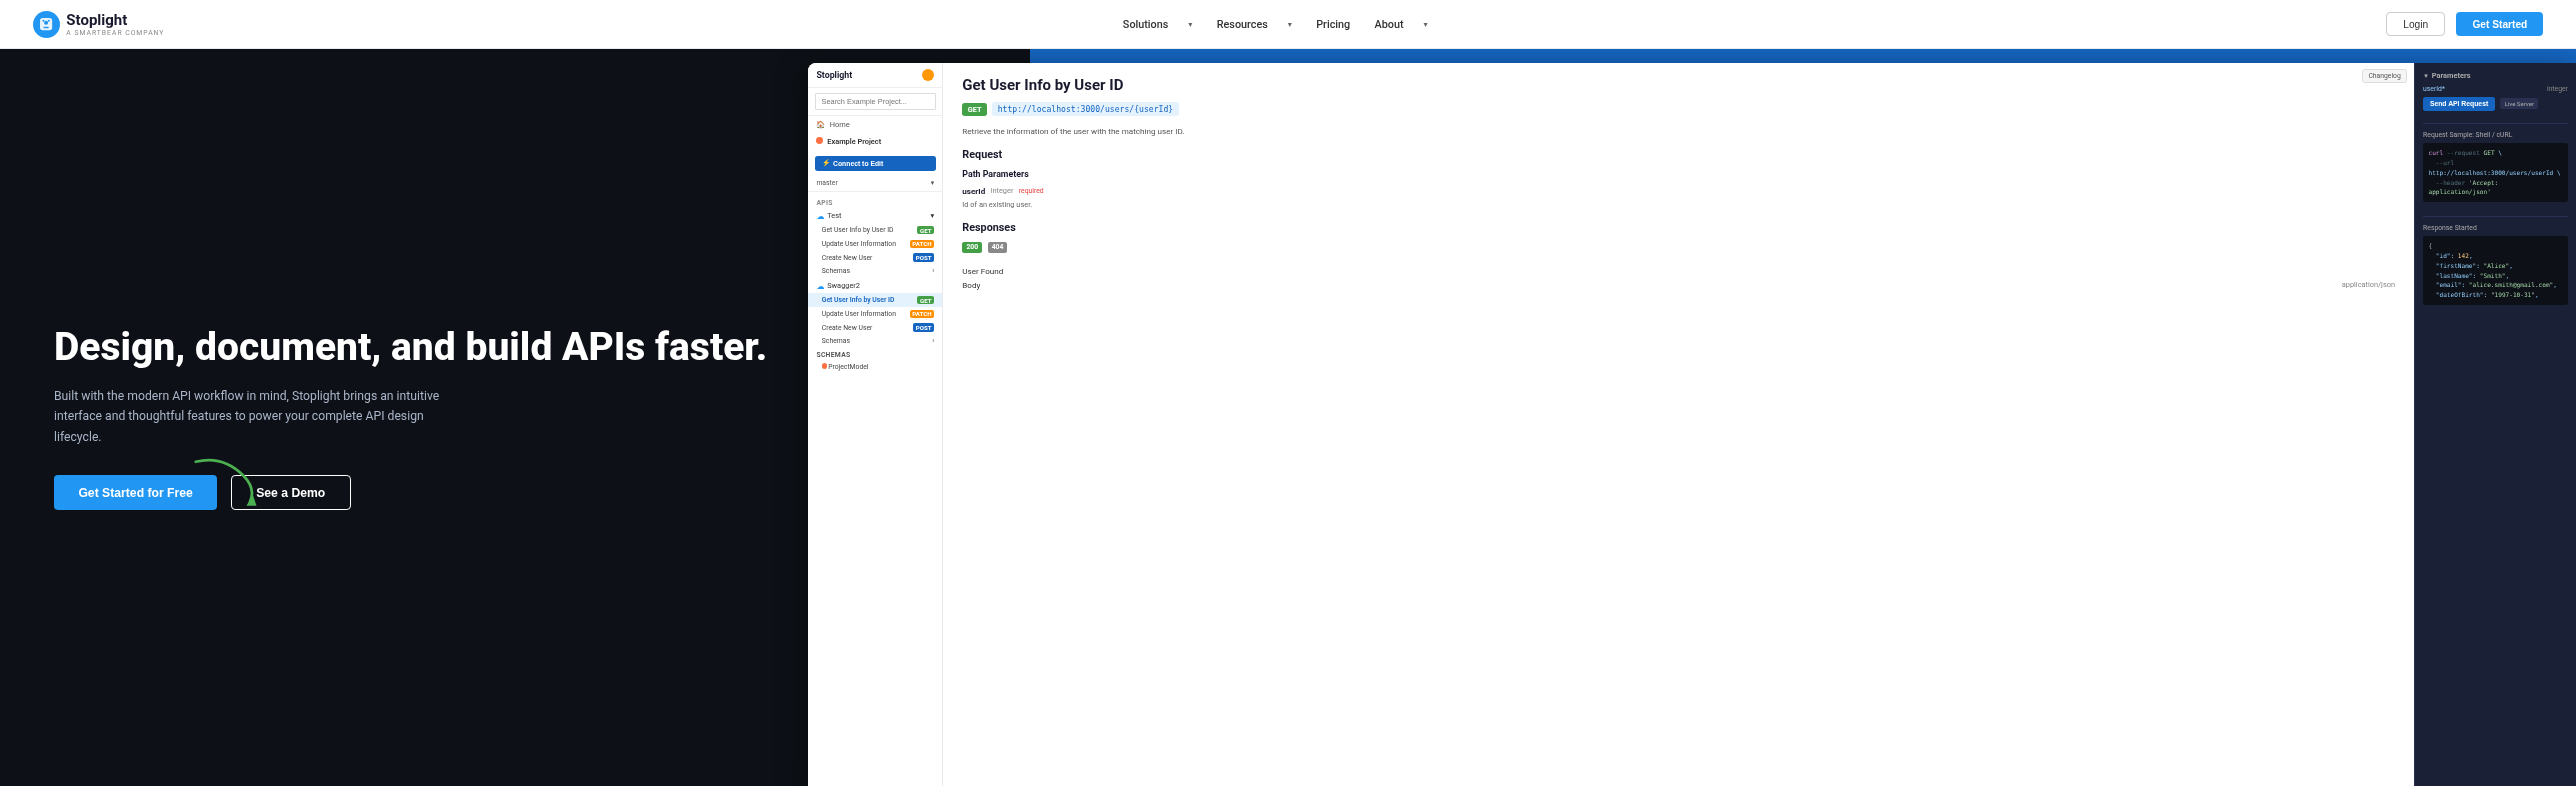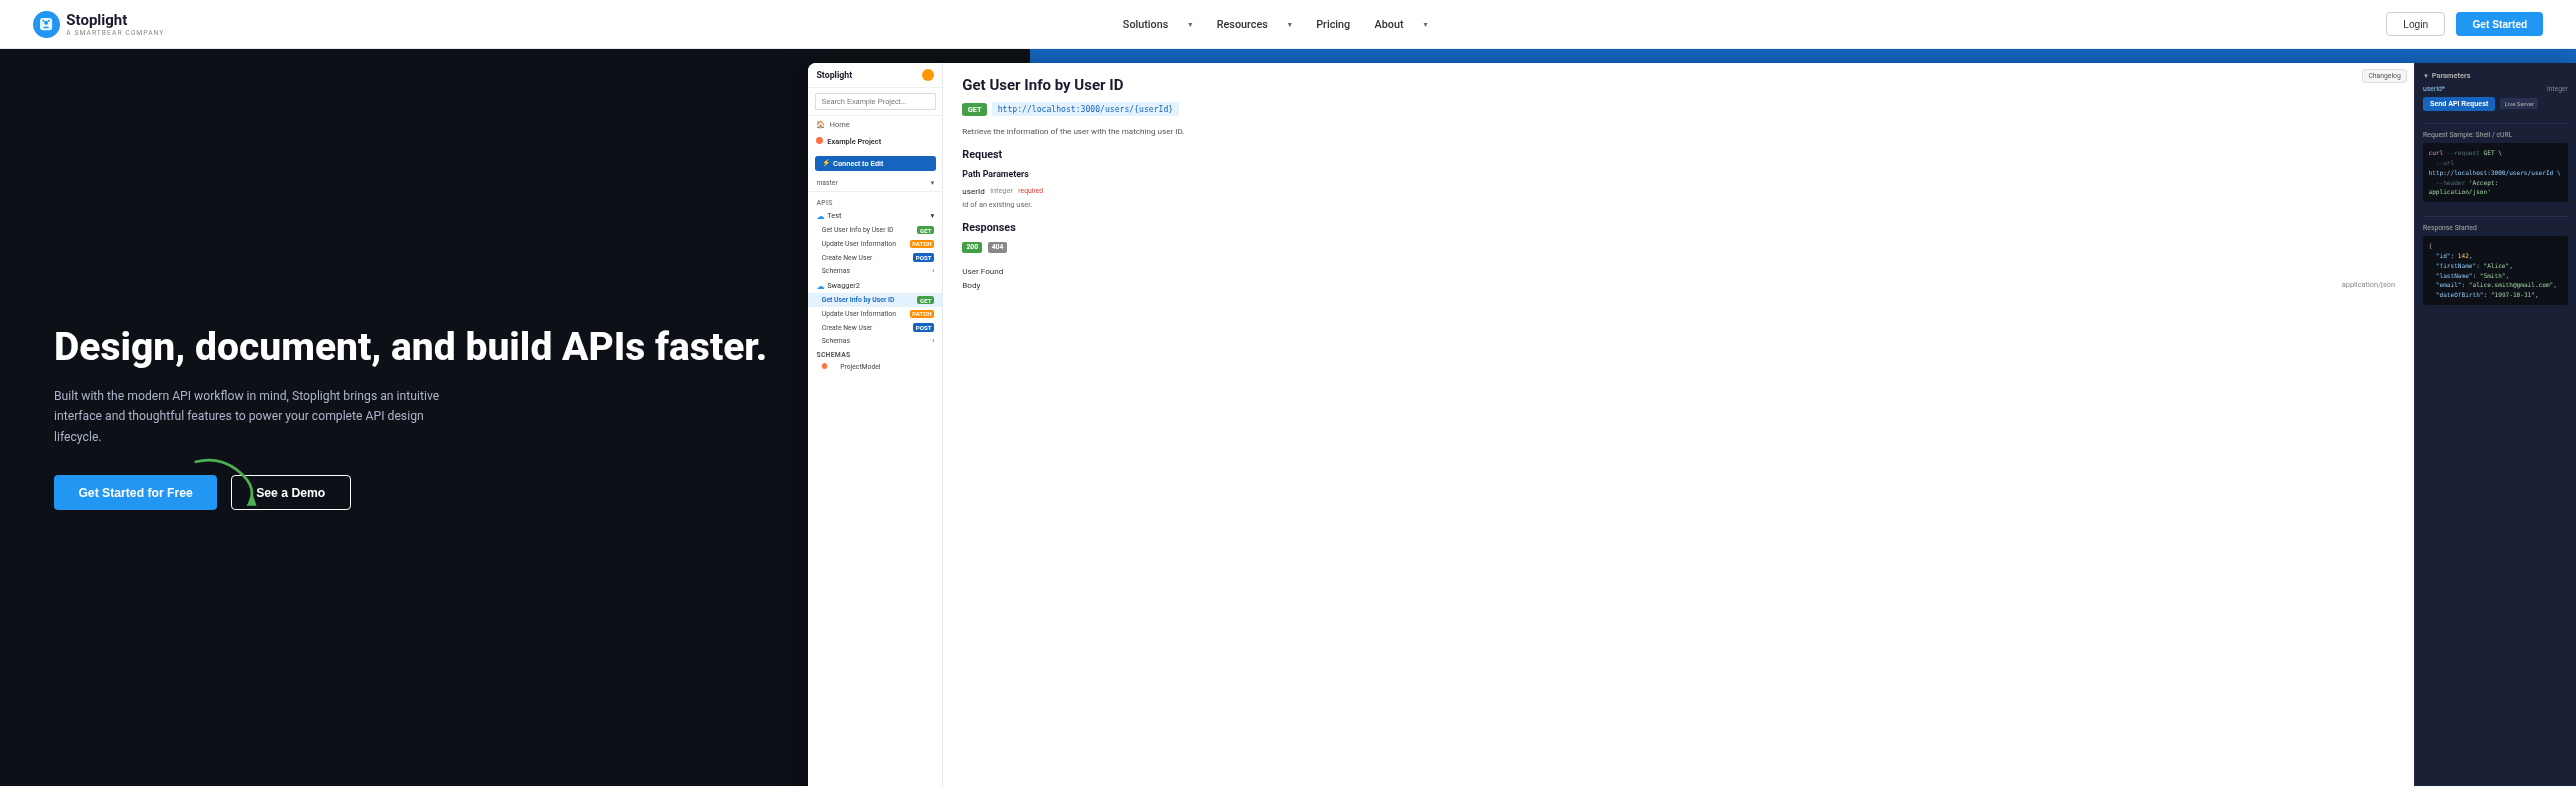--- a/index.html
+++ b/index.html
@@ -324,21 +324,21 @@
       color: #555;
       text-transform: uppercase;
       letter-spacing: 0.3px;
     }
     .sidebar-schema-item {
       padding: 2px 8.1px 2px 13.5px;
       font-size: 6.8px;
       color: #444;
       display: flex;
       align-items: flex-start;
-      gap: 13px;
+      gap: 1px;
       cursor: pointer;
     }
     .schema-dot {
       width: 5.4px;
       height: 5.4px;
       background: #ff7043;
       border-radius: 50%;
     }
 
     
@@ -406,21 +406,21 @@
       margin-bottom: 6.8px;
     }
     .param-row {
       display: flex;
       align-items: flex-start;
       gap: 5.4px;
       margin-bottom: 5.4px;
     }
     .param-name {
       font-size: 8.1px;
-      font-weight: 400;
+      font-weight: 700;
       color: #1a1a2e;
     }
     .param-type {
       font-size: 7.4px;
       color: #888;
     }
     .param-required {
       font-size: 6.8px;
       color: #e53935;
       margin-left: auto;

